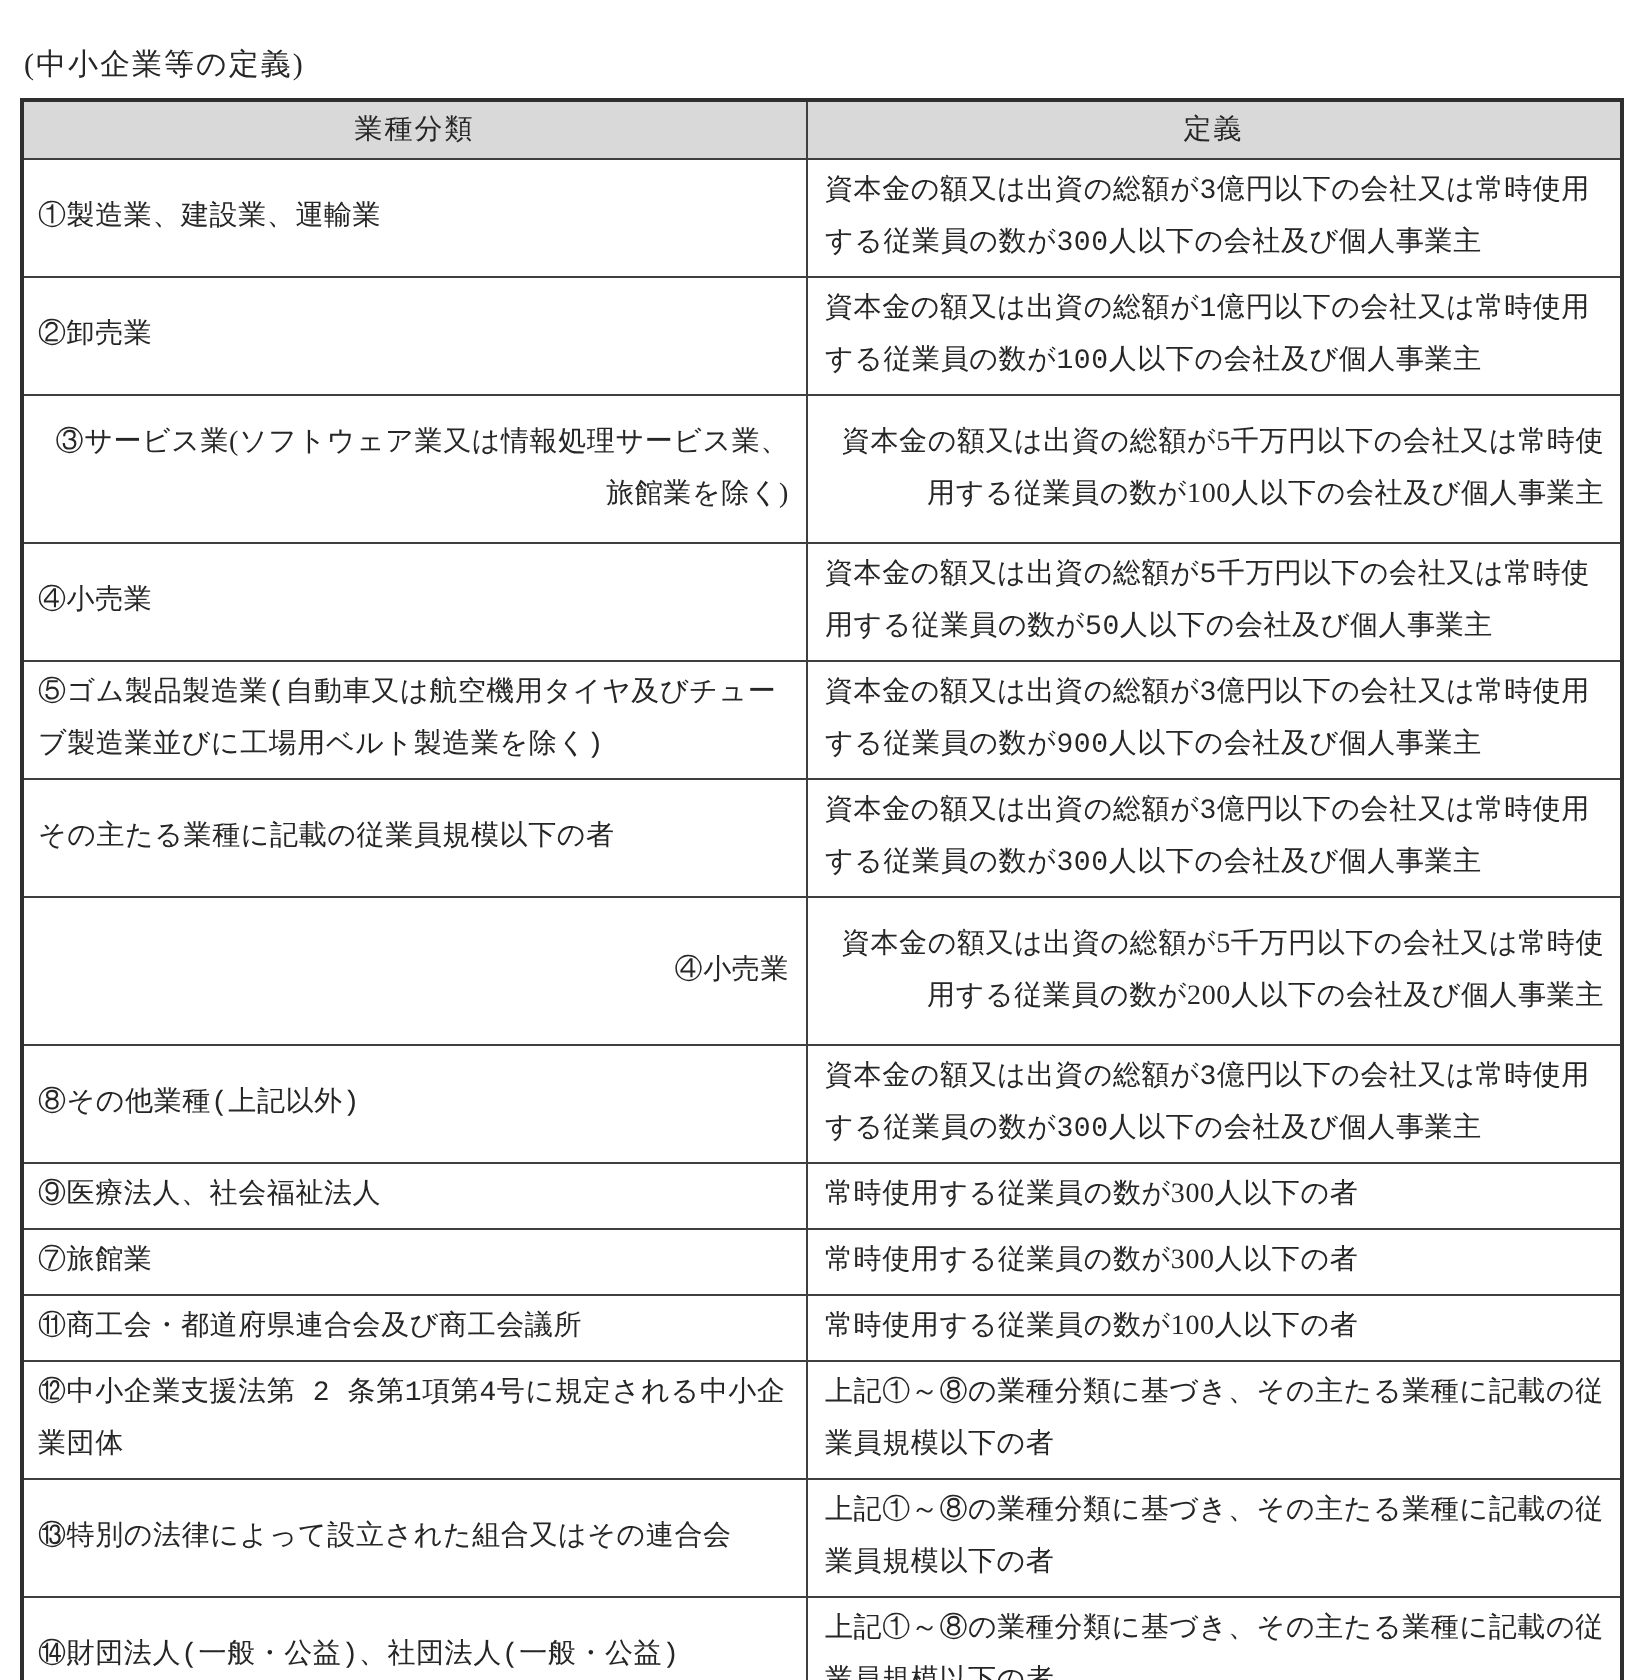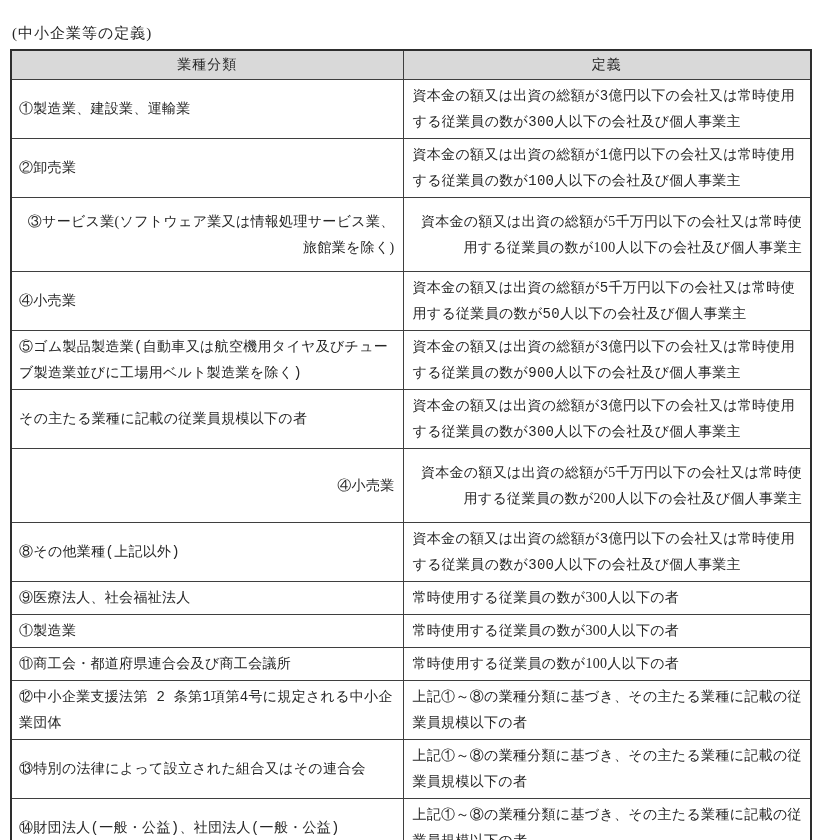--- a/index.html
+++ b/index.html
@@ -103,21 +103,21 @@
       </tr>
       <tr class="r-tall">
         <td class="cell-category">⑧その他業種(上記以外)</td>
         <td class="cell-definition">資本金の額又は出資の総額が3億円以下の会社又は常時使用する従業員の数が300人以下の会社及び個人事業主</td>
       </tr>
       <tr class="r-short">
         <td class="cell-category">⑨医療法人、社会福祉法人</td>
         <td class="cell-definition">常時使用する従業員の数が300人以下の者</td>
       </tr>
       <tr class="r-short">
-        <td class="cell-category">①製造業</td>
+        <td class="cell-category">⑦旅館業</td>
         <td class="cell-definition">常時使用する従業員の数が300人以下の者</td>
       </tr>
       <tr class="r-short">
         <td class="cell-category">⑪商工会・都道府県連合会及び商工会議所</td>
         <td class="cell-definition">常時使用する従業員の数が100人以下の者</td>
       </tr>
       <tr class="r-tall">
         <td class="cell-category">⑫中小企業支援法第 2 条第1項第4号に規定される中小企業団体</td>
         <td class="cell-definition">上記①～⑧の業種分類に基づき、その主たる業種に記載の従業員規模以下の者</td>
       </tr>

